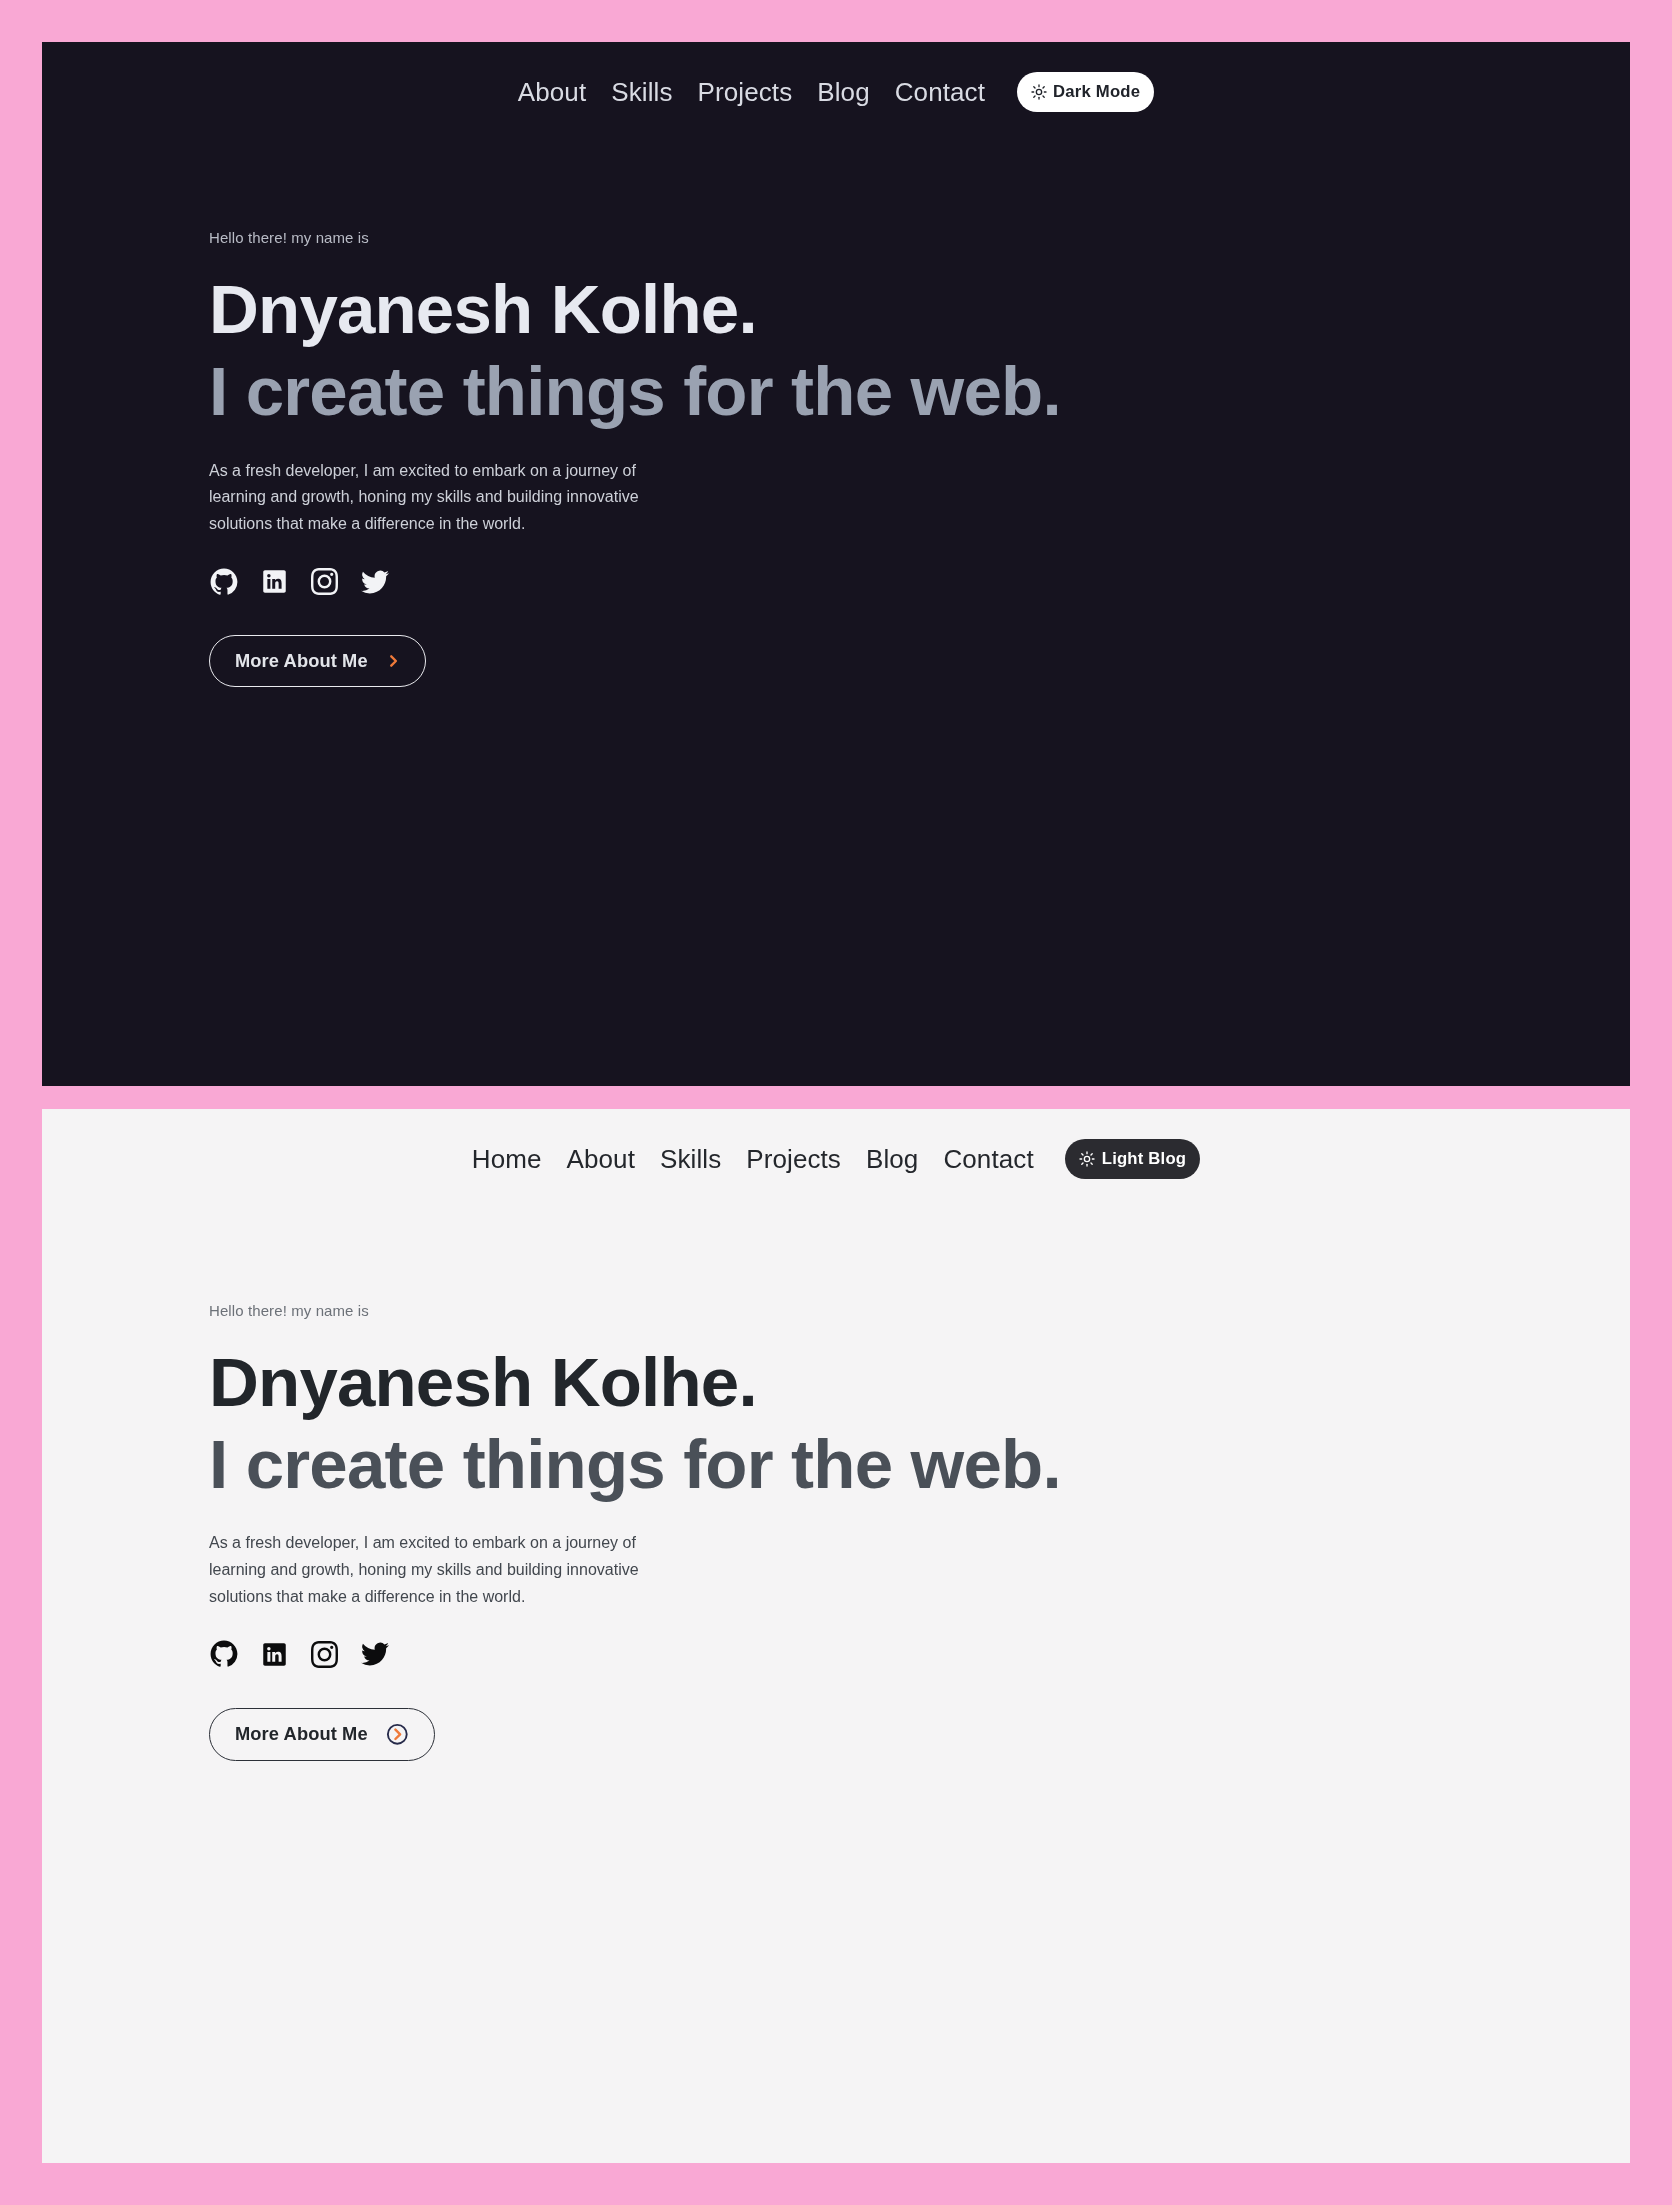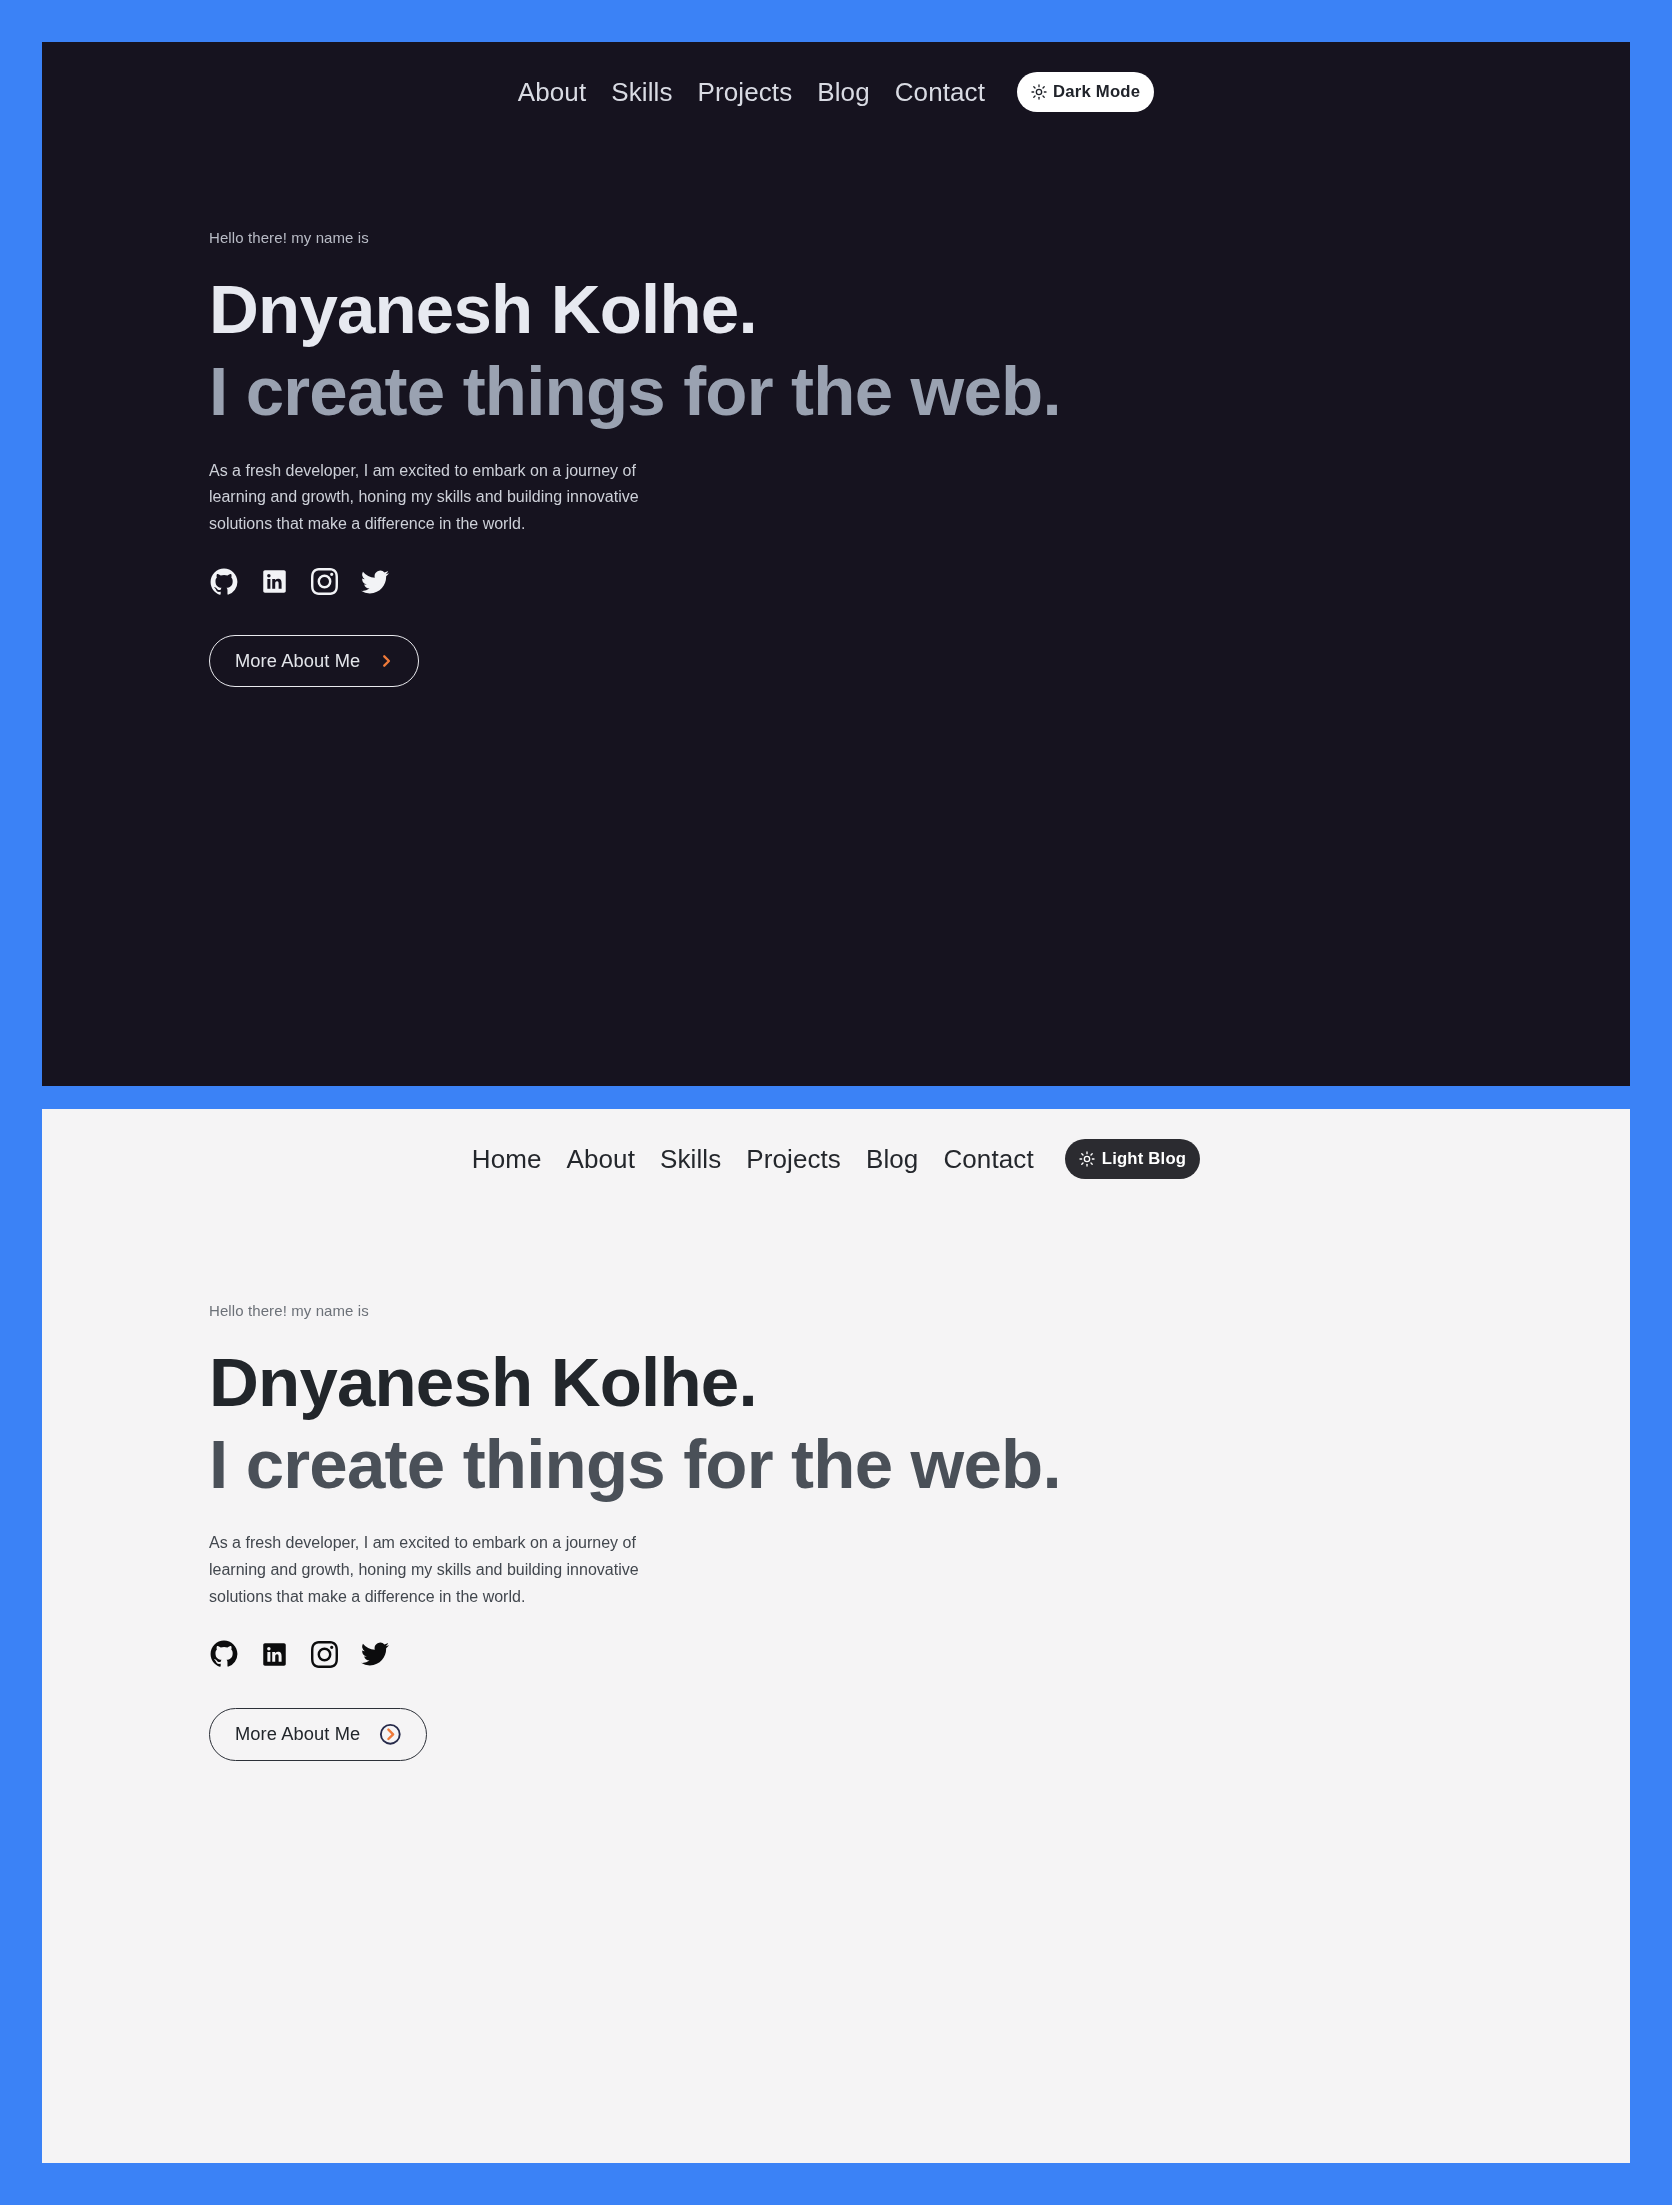--- a/index.html
+++ b/index.html
@@ -9,21 +9,21 @@
     height: 2205px;
     background: #ffffff;
     font-family: "Liberation Sans", sans-serif;
     overflow: hidden;
   }
 
   .page {
     position: relative;
     width: 1672px;
     height: 2205px;
-    background: #3b82f6;
+    background: #f9a8d4;
     padding: 42px;
     display: flex;
     flex-direction: column;
   }
 
   
   .panel {
     width: 1588px;
     position: relative;
     overflow: hidden;
@@ -141,21 +141,21 @@
 
   
   .cta {
     display: inline-flex;
     align-items: center;
     gap: 18.3px;
     border-radius: 538px;
     padding: 14px 25px;
     margin-top: 39px;
     font-size: 18.3px;
-    font-weight: 400;
+    font-weight: 700;
     letter-spacing: 0.1px;
     cursor: pointer;
     background: transparent;
   }
   .panel--dark .cta {
     border: 1.6px solid #e9eaee;
     color: #e3e5ea;
   }
   .panel--light .cta {
     border: 1.6px solid #2c3038;

